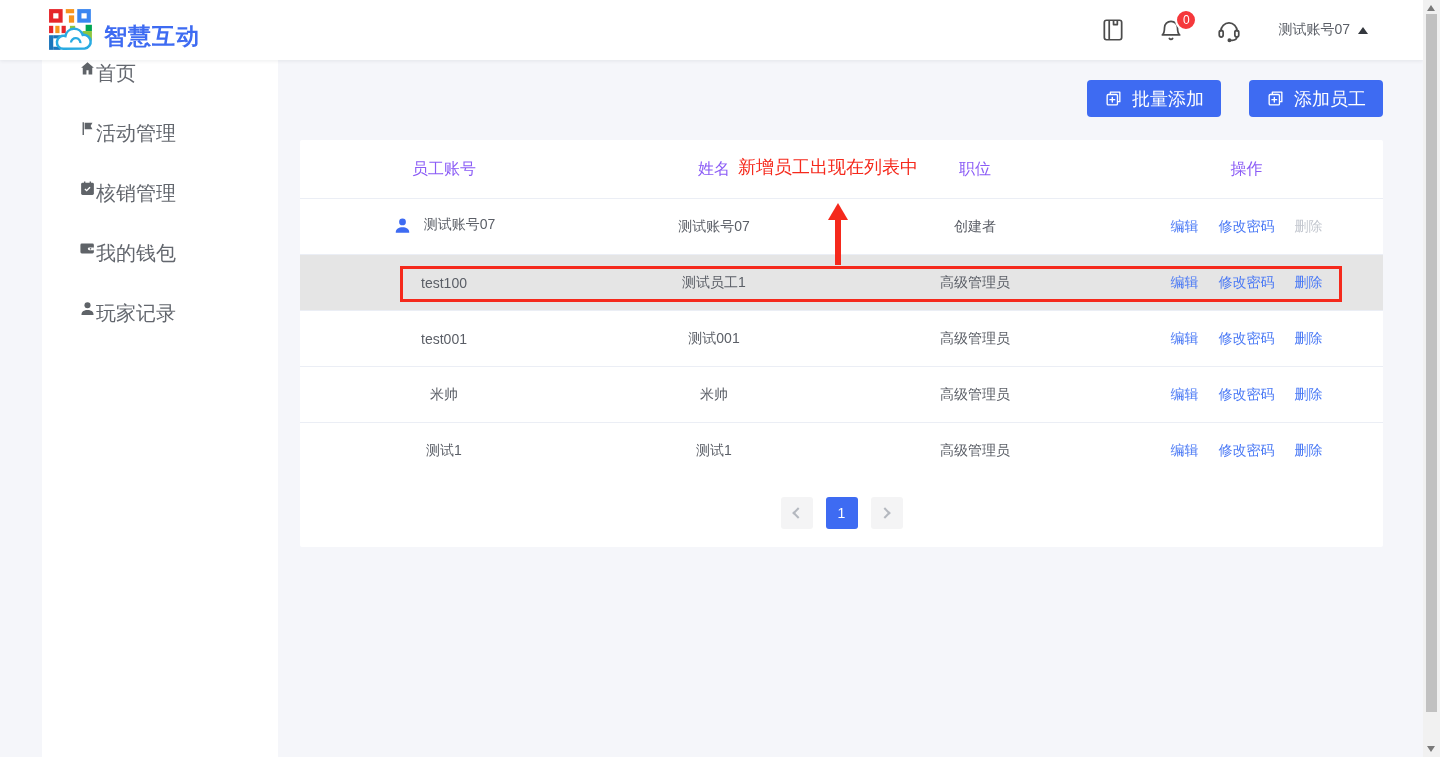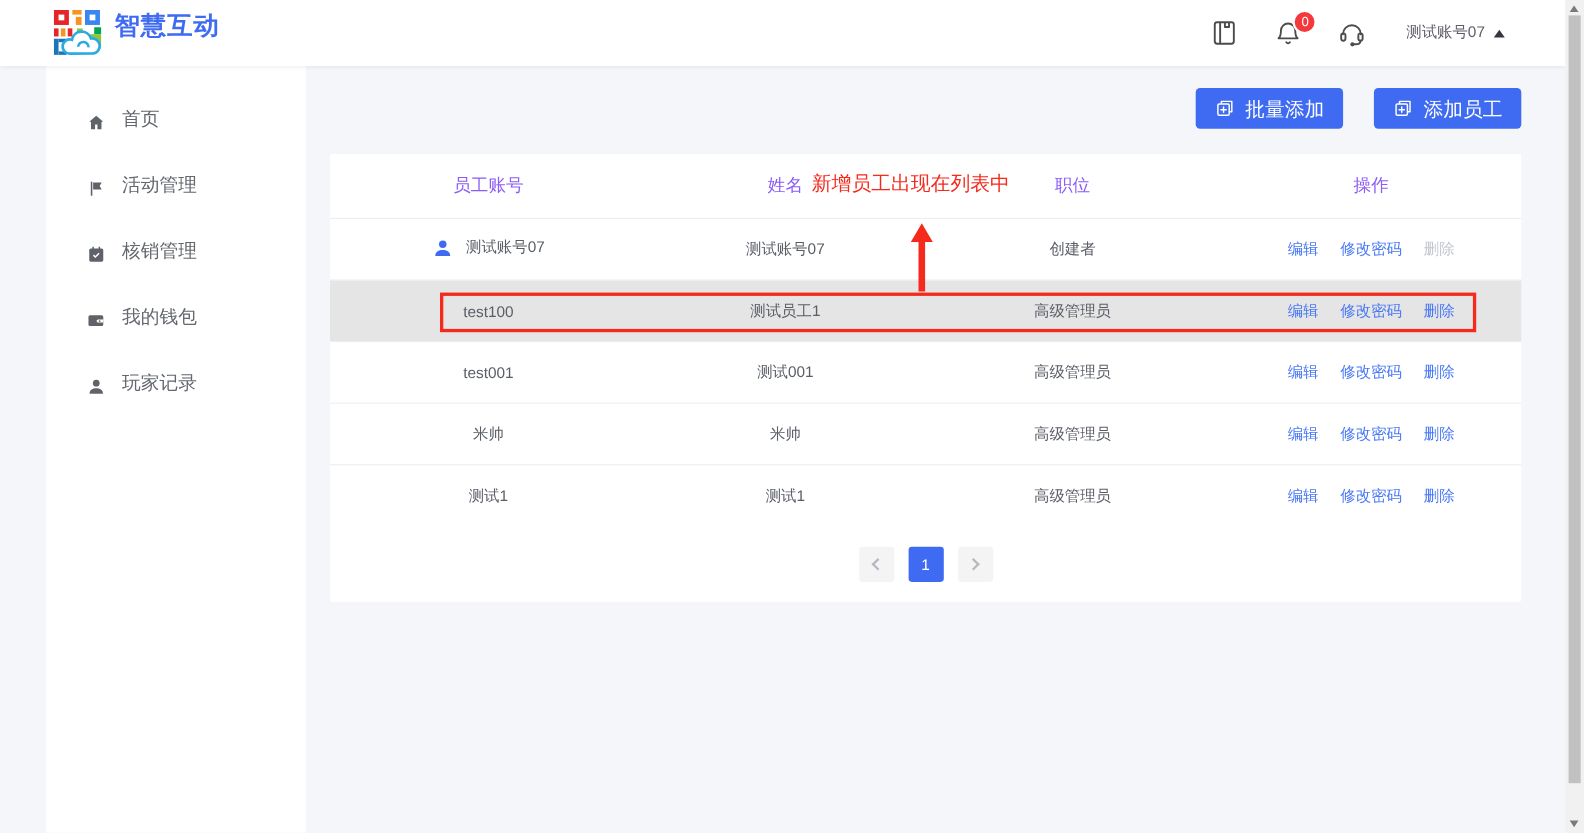--- a/index.html
+++ b/index.html
@@ -11,39 +11,39 @@
   :root {
     --primary:#3e6bf2; --link:#4a79f5; --red:#f5291c; --badge:#f5383b; --disabled:#c3c7cf;
   }
 
   
   .topbar {
     position:absolute; left:0; top:0; width:1423px; height:60px; background:#fff;
     display:flex; align-items:center; justify-content:space-between;
     box-shadow:0 1px 4px rgba(0,21,41,.08); z-index:20;
   }
-  .brand { display:flex; align-items:flex-start; padding-left:48px; gap:10px; }
+  .brand { display:flex; align-items:flex-end; padding-left:48px; gap:10px; }
   .logo svg { width:46px; height:44px; display:block; }
   .brand-name { font-size:23px; font-weight:bold; color:var(--primary); letter-spacing:1px; }
   .topbar-right { display:flex; align-items:center; padding-right:55px; }
   .tb-icon { position:relative; width:26px; height:26px; margin-left:32px; color:#4c4c4c; cursor:pointer; }
   .tb-icon svg { width:26px; height:26px; display:block; }
   .badge {
     position:absolute; top:-8px; right:-13px; min-width:22px; height:22px; padding:0 3px;
     background:var(--badge); border:2px solid #fff; border-radius:50%;
     color:#fff; font-size:12px; line-height:18px; text-align:center;
   }
   .account { display:flex; align-items:center; gap:8px; margin-left:36px; font-size:14px; color:#5a5e66; cursor:pointer; }
   .caret-up { width:0; height:0; border-left:5px solid transparent; border-right:5px solid transparent; border-bottom:7px solid #34383e; }
 
   
   .sidebar { position:absolute; left:42px; top:60px; width:236px; height:697px; background:#fff; z-index:10; }
   .side-item {
-    position:relative; height:60px; display:flex; align-items:flex-end;
-    padding-left:37px; gap:15px; cursor:pointer; font-size:17px; color:#63676e;
+    position:relative; height:60px; display:flex; align-items:flex-start;
+    padding-left:37px; cursor:pointer; font-size:20px; color:#63676e;
   }
   .side-icon { width:17px; height:17px; color:#5f6368; }
   .side-icon svg { width:17px; height:17px; display:block; fill:currentColor; }
   .side-item.active { background:#e9effc; color:var(--primary); }
   .side-item.active .side-icon { color:var(--primary); }
   .side-item.active::before {
     content:""; position:absolute; left:0; top:0; width:4px; height:100%; background:var(--primary);
   }
 
   

